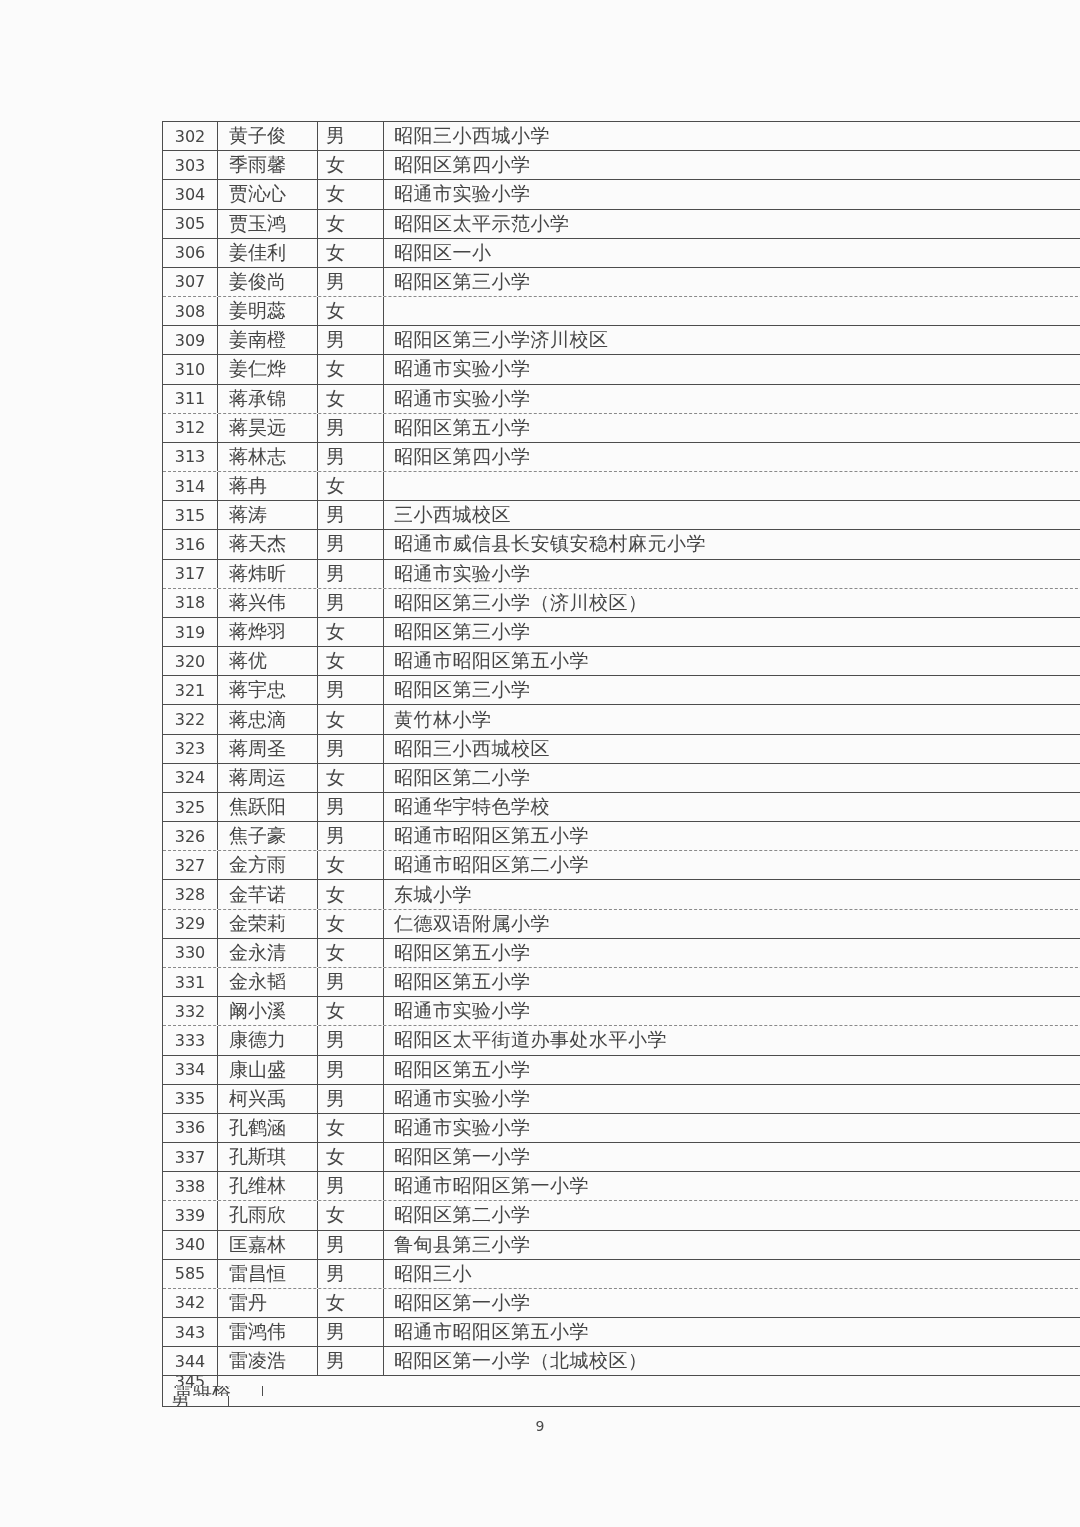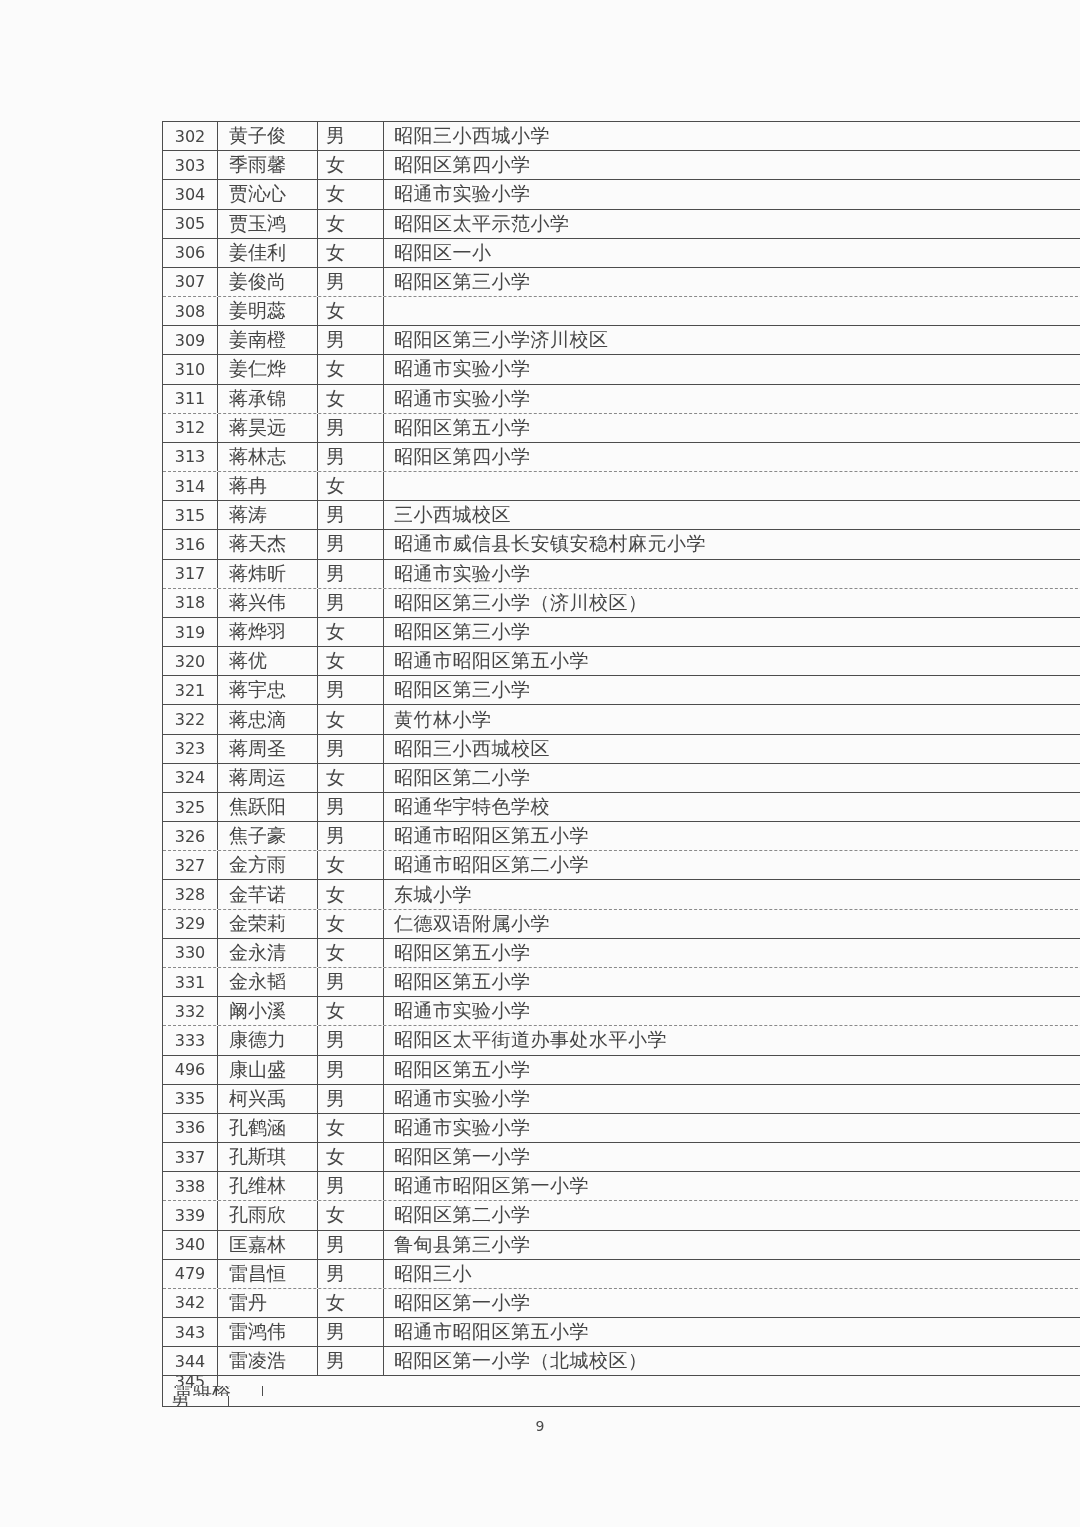--- a/index.html
+++ b/index.html
@@ -269,21 +269,21 @@
       <div class="cell cell-gender">女</div>
       <div class="cell cell-school">昭通市实验小学</div>
     </div>
         <div class="row">
       <div class="cell cell-no">333</div>
       <div class="cell cell-name">康德力</div>
       <div class="cell cell-gender">男</div>
       <div class="cell cell-school">昭阳区太平街道办事处水平小学</div>
     </div>
         <div class="row">
-      <div class="cell cell-no">496</div>
+      <div class="cell cell-no">334</div>
       <div class="cell cell-name">康山盛</div>
       <div class="cell cell-gender">男</div>
       <div class="cell cell-school">昭阳区第五小学</div>
     </div>
         <div class="row">
       <div class="cell cell-no">335</div>
       <div class="cell cell-name">柯兴禹</div>
       <div class="cell cell-gender">男</div>
       <div class="cell cell-school">昭通市实验小学</div>
     </div>
@@ -311,21 +311,21 @@
       <div class="cell cell-gender">女</div>
       <div class="cell cell-school">昭阳区第二小学</div>
     </div>
         <div class="row">
       <div class="cell cell-no">340</div>
       <div class="cell cell-name">匡嘉林</div>
       <div class="cell cell-gender">男</div>
       <div class="cell cell-school">鲁甸县第三小学</div>
     </div>
         <div class="row dashed">
-      <div class="cell cell-no">479</div>
+      <div class="cell cell-no">585</div>
       <div class="cell cell-name">雷昌恒</div>
       <div class="cell cell-gender">男</div>
       <div class="cell cell-school">昭阳三小</div>
     </div>
         <div class="row">
       <div class="cell cell-no">342</div>
       <div class="cell cell-name">雷丹</div>
       <div class="cell cell-gender">女</div>
       <div class="cell cell-school">昭阳区第一小学</div>
     </div>

